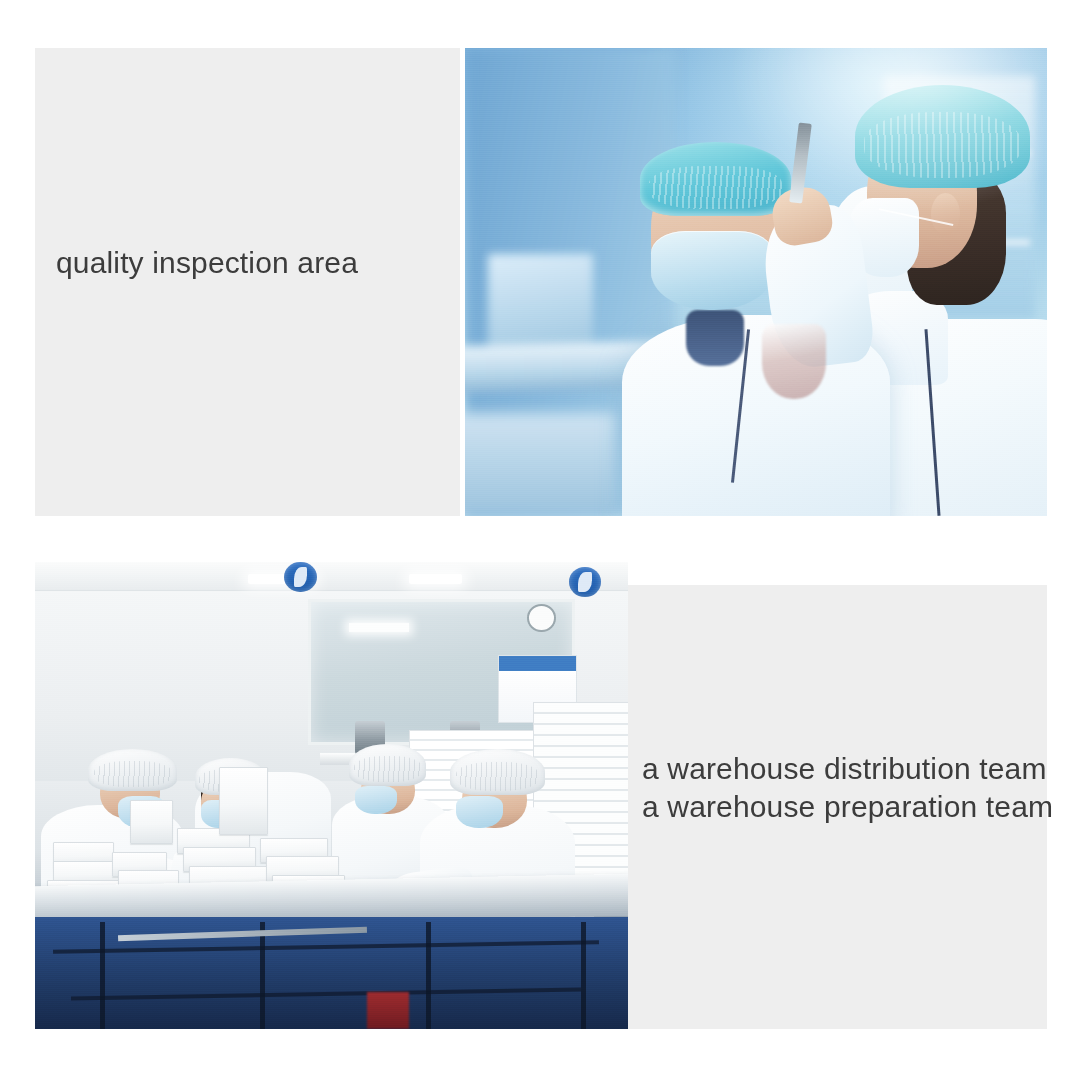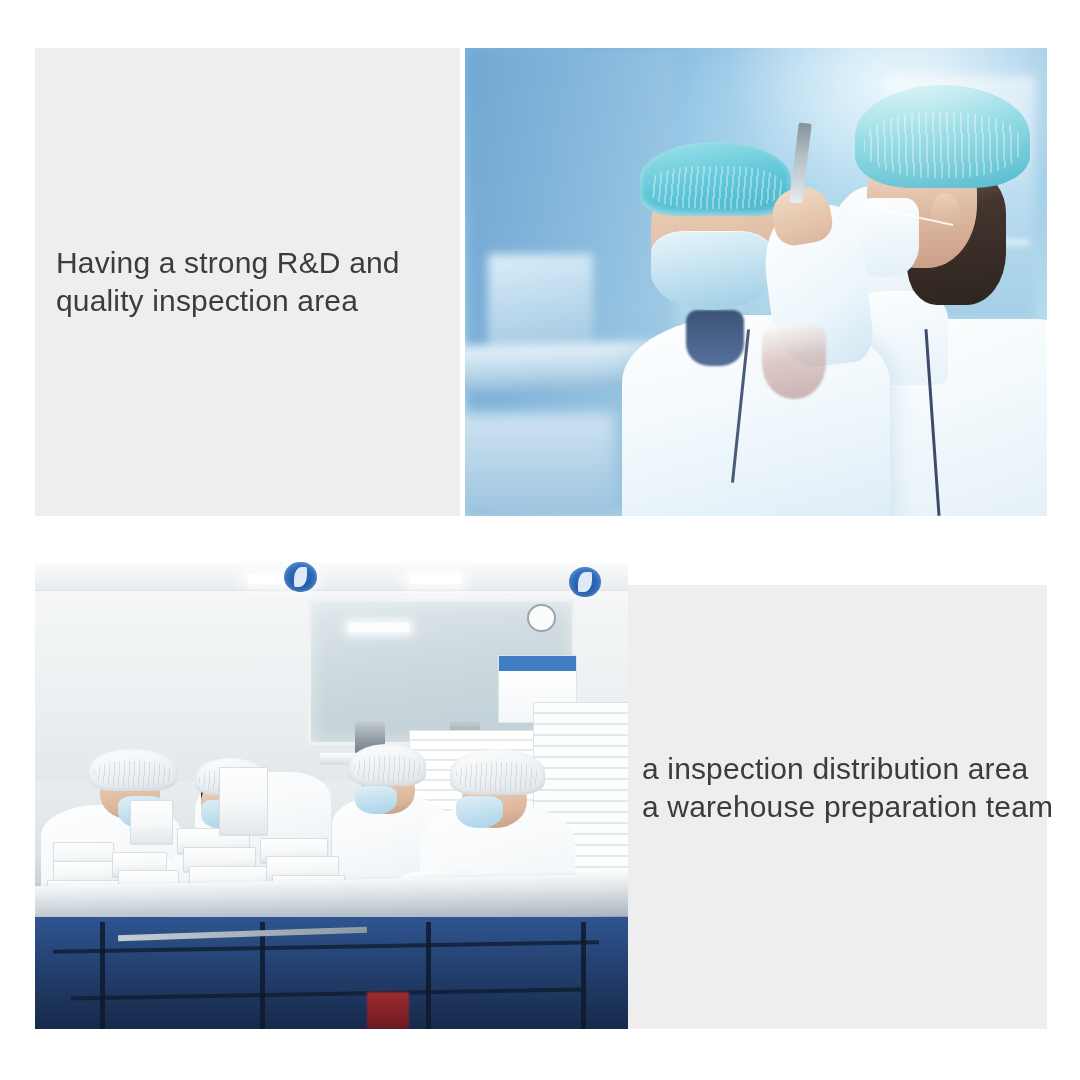--- a/index.html
+++ b/index.html
@@ -402,21 +402,20 @@
     mix-blend-mode: overlay;
   }
 </style>
 </head>
 <body style="background: rgb(255, 255, 255);">
 
 <div class="canvas">
 
   <section class="panel gray-panel" style="left: 35px; top: 48px; width: 425px; height: 468px; background: rgb(238, 238, 238);">
     <div class="caption" style="left: 21px; top: 196px; color: rgb(60, 60, 60);">
-      <span class="line">Having a strong R&amp;D and</span>
       <span class="line">quality inspection area</span>
     </div>
   </section>
 
   <figure class="photo" id="photo-lab" style="margin:0;">
     <div class="bg-wall-left"></div>
     <div class="bg-cab"></div>
     <div class="bg-counter"></div>
     <div class="bg-counter2"></div>
     <div class="bg-rack-r"></div>
@@ -523,18 +522,18 @@
     <div class="wh-leg c"></div>
     <div class="wh-leg d"></div>
     <div class="wh-steel-strip"></div>
     <div class="red-accent"></div>
 
     <div class="grain"></div>
   </figure>
 
   <section class="panel gray-panel" style="left: 628px; top: 585px; width: 419px; height: 444px; background: rgb(238, 238, 238);">
     <div class="caption" style="left: 14px; top: 165px; color: rgb(60, 60, 60);">
-      <span class="line">a inspection distribution area</span>
+      <span class="line">a warehouse distribution team</span>
       <span class="line">a warehouse preparation team</span>
     </div>
   </section>
 
 </div>
 
 </body></html>

